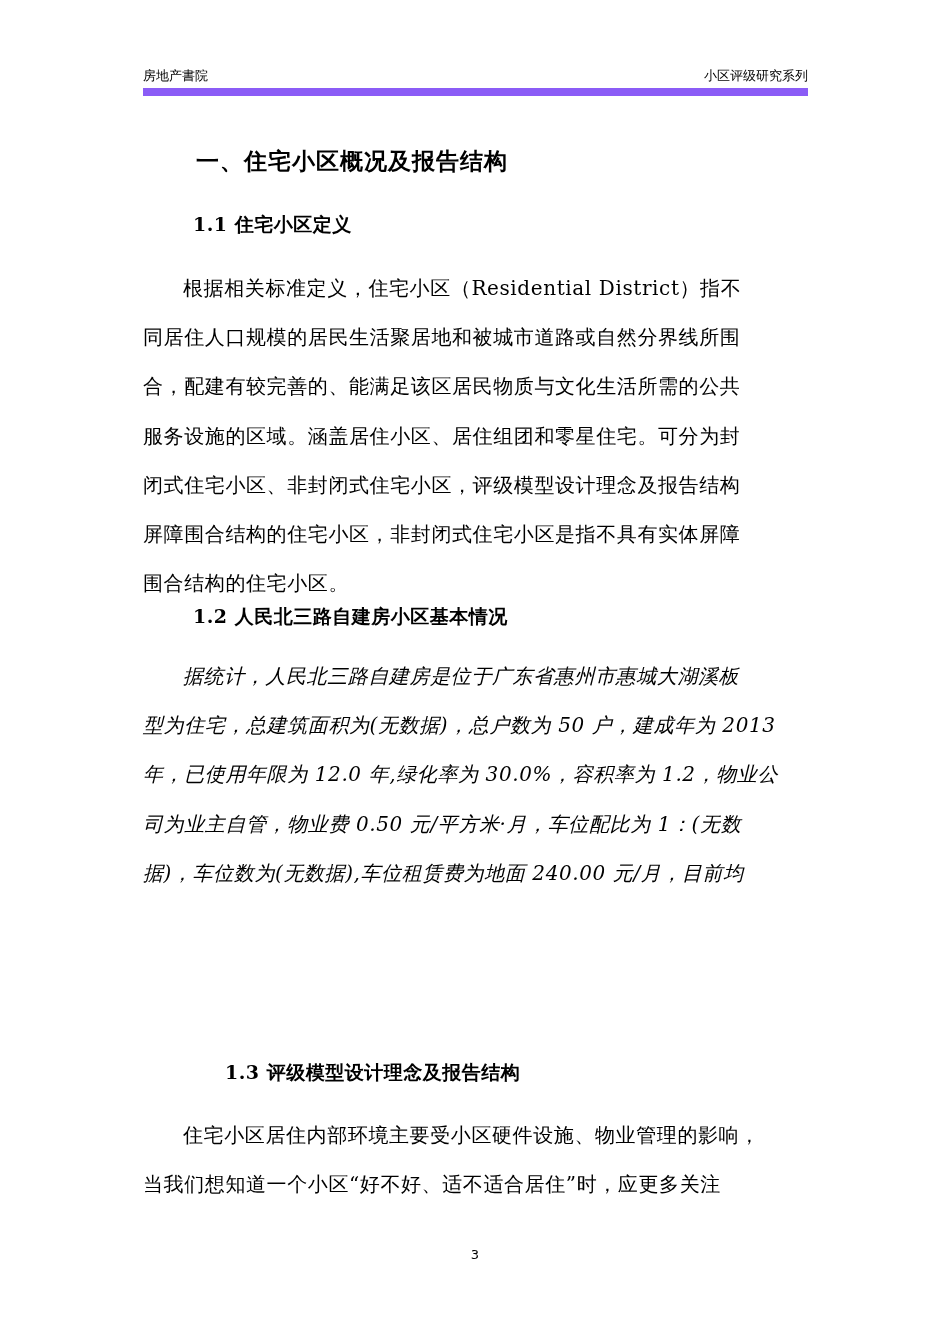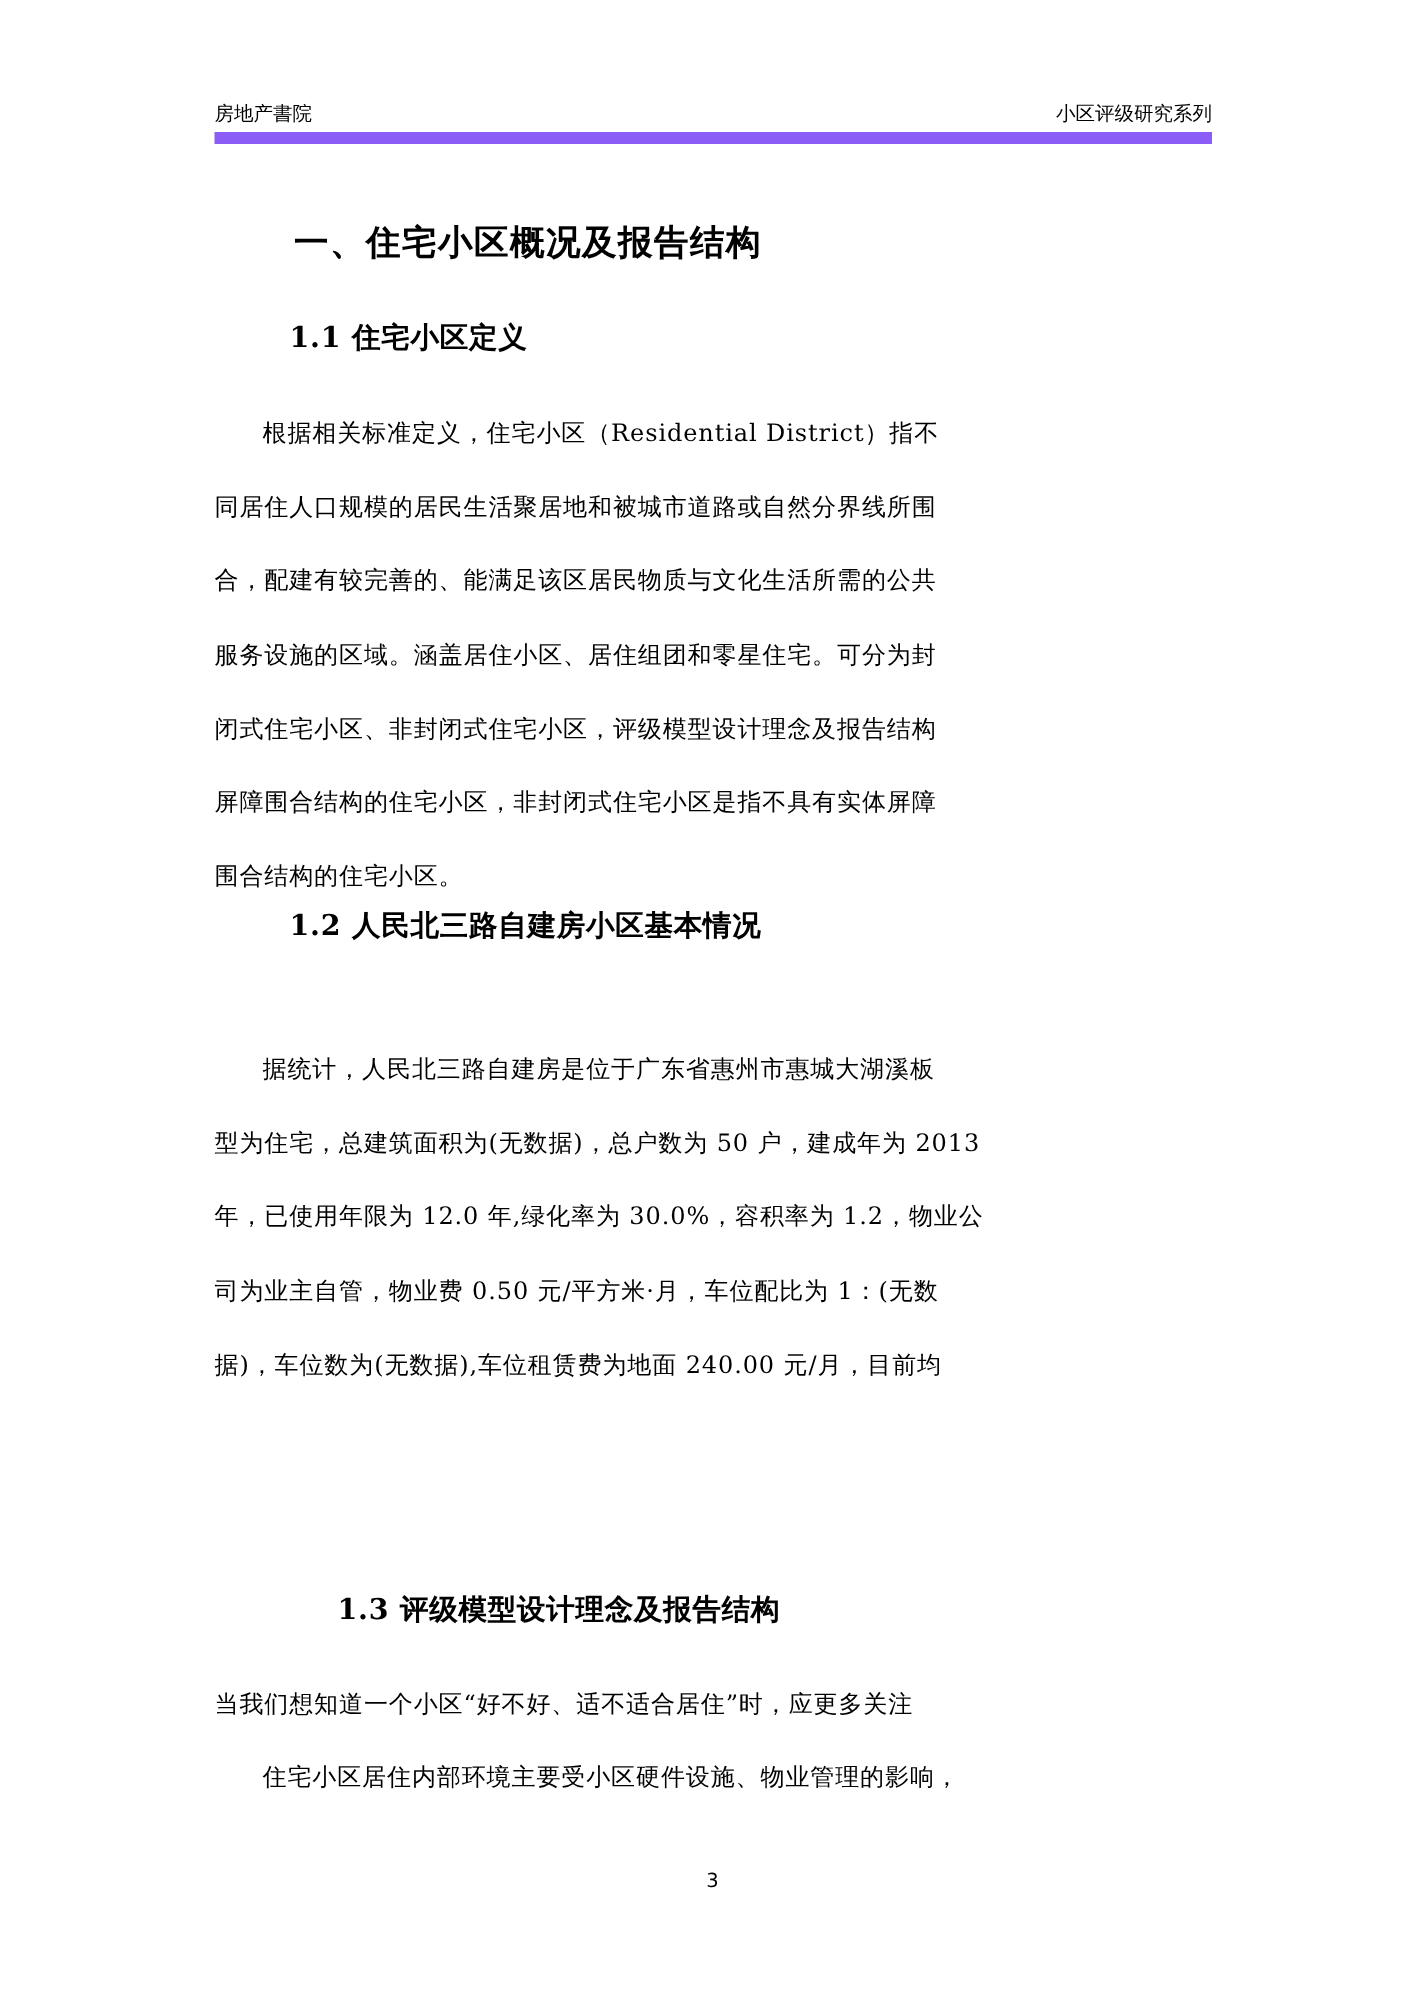--- a/index.html
+++ b/index.html
@@ -2,21 +2,21 @@
 <html><head>
   <meta charset="utf-8">
   <style>
     html, body { margin: 0; padding: 0; background: #ffffff; }
     body { width: 950px; height: 1344px; position: relative; overflow: hidden; color: #000; }
     .header { position: absolute; left: 143px; top: 66px; width: 665px; height: 22px; border-bottom: 8px solid #8b5cf6; font-family: "DejaVu Sans", sans-serif; font-size: 13px; }
     .header .left { position: absolute; left: 0; bottom: 3px; }
     .header .right { position: absolute; right: 0; bottom: 3px; }
     .h1 { position: absolute; left: 196px; top: 146px; font-family: "DejaVu Serif", serif; font-weight: bold; font-size: 23px; letter-spacing: 1px; }
     .h2 { position: absolute; left: 193px; font-family: "DejaVu Serif", serif; font-weight: bold; font-size: 19px; letter-spacing: 0.5px; }
-    .para { position: absolute; left: 143px; width: 670px; font-family: "DejaVu Serif", serif; font-size: 16px; line-height: 49.2px; text-align: justify; text-indent: 2em; letter-spacing: 0.6px; }
+    .para { position: absolute; left: 143px; width: 670px; font-family: "DejaVu Serif", serif; font-size: 20px; line-height: 49.2px; text-align: justify; text-indent: 2em; letter-spacing: 0.6px; }
     .line { display: block; white-space: nowrap; }
     .footer { position: absolute; left: 0; width: 950px; top: 1247px; text-align: center; font-family: "DejaVu Sans", sans-serif; font-size: 13px; }
   </style>
 </head>
 <body>
 
 <div class="header">
   <span class="left">房地产書院</span>
   <span class="right">小区评级研究系列</span>
 </div>
@@ -28,27 +28,27 @@
   <span class="line">根据相关标准定义，住宅小区（Residential District）指不</span>
   <span class="line" style="text-indent:0">同居住人口规模的居民生活聚居地和被城市道路或自然分界线所围</span>
   <span class="line" style="text-indent:0">合，配建有较完善的、能满足该区居民物质与文化生活所需的公共</span>
   <span class="line" style="text-indent:0">服务设施的区域。涵盖居住小区、居住组团和零星住宅。可分为封</span>
   <span class="line" style="text-indent:0">闭式住宅小区、非封闭式住宅小区，评级模型设计理念及报告结构</span>
   <span class="line" style="text-indent:0">屏障围合结构的住宅小区，非封闭式住宅小区是指不具有实体屏障</span>
   <span class="line" style="text-indent:0">围合结构的住宅小区。</span>
 </div>
 
 <div class="h2" style="top:604px;">1.2 人民北三路自建房小区基本情况</div>
-<div class="para" style="top:688px;">
+<div class="para" style="top:652px;font-style:italic;">
   <span class="line">据统计，人民北三路自建房是位于广东省惠州市惠城大湖溪板</span>
   <span class="line" style="text-indent:0">型为住宅，总建筑面积为(无数据)，总户数为 50 户，建成年为 2013</span>
   <span class="line" style="text-indent:0">年，已使用年限为 12.0 年,绿化率为 30.0%，容积率为 1.2，物业公</span>
   <span class="line" style="text-indent:0">司为业主自管，物业费 0.50 元/平方米·月，车位配比为 1：(无数</span>
   <span class="line" style="text-indent:0">据)，车位数为(无数据),车位租赁费为地面 240.00 元/月，目前均</span>
 </div>
 
 <div class="h2" style="top:1060px;margin-left:32px;">1.3 评级模型设计理念及报告结构</div>
 <div class="para" style="top:1111px;">
+  <span class="line">住宅小区居住内部环境主要受小区硬件设施、物业管理的影响，</span>
   <span class="line" style="text-indent:0">当我们想知道一个小区“好不好、适不适合居住”时，应更多关注</span>
-  <span class="line">住宅小区居住内部环境主要受小区硬件设施、物业管理的影响，</span>
 </div>
 
 <div class="footer">3</div>
 
 </body></html>

